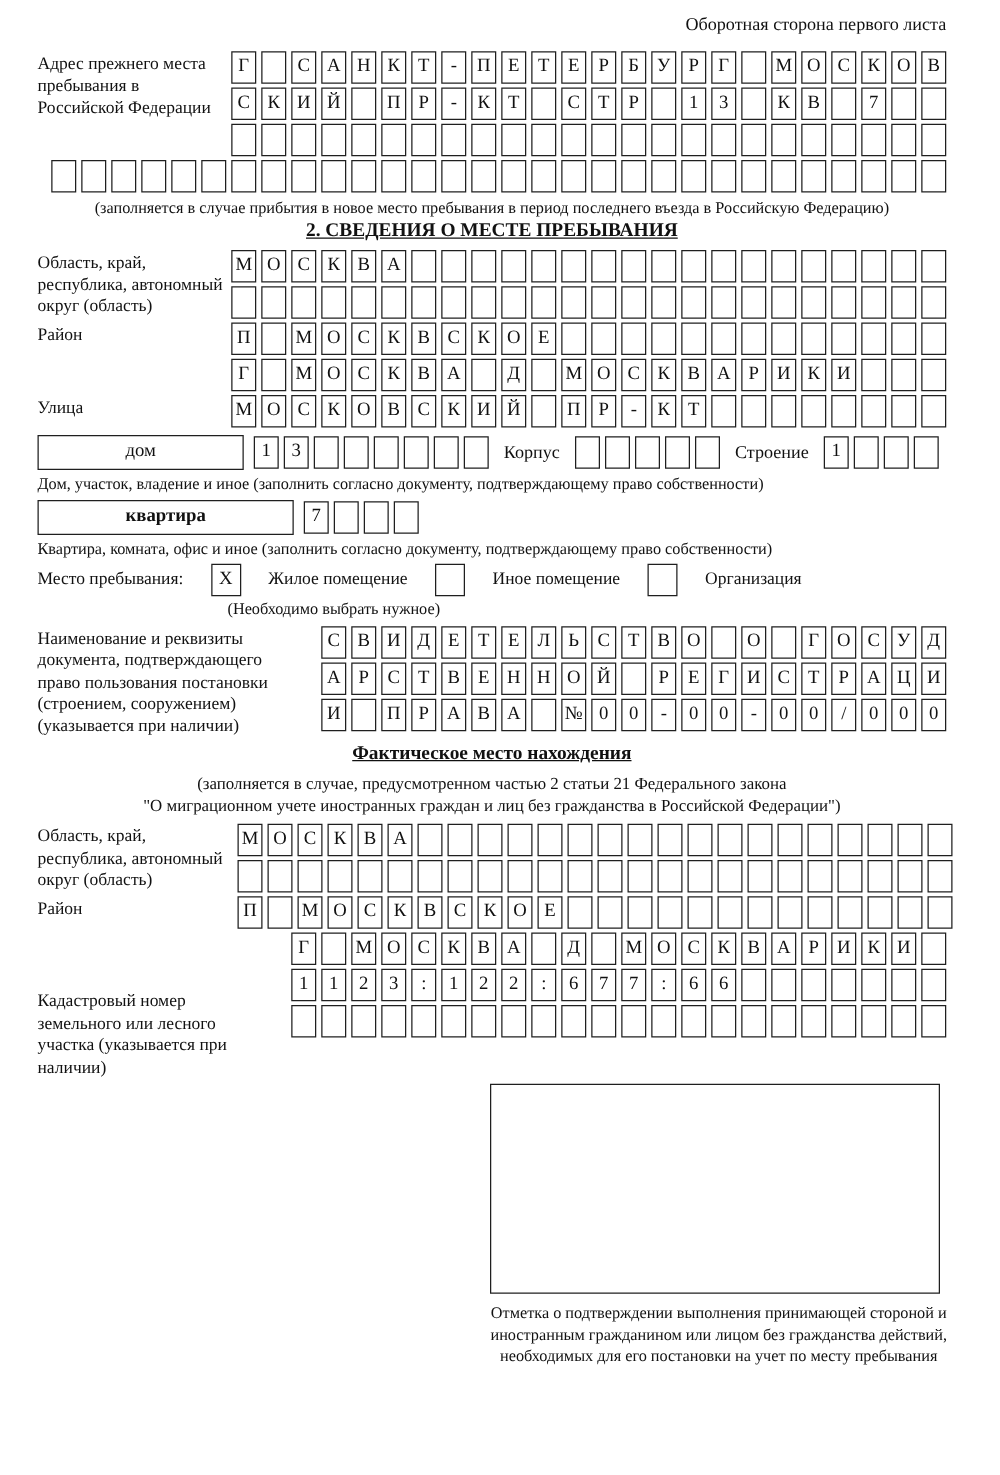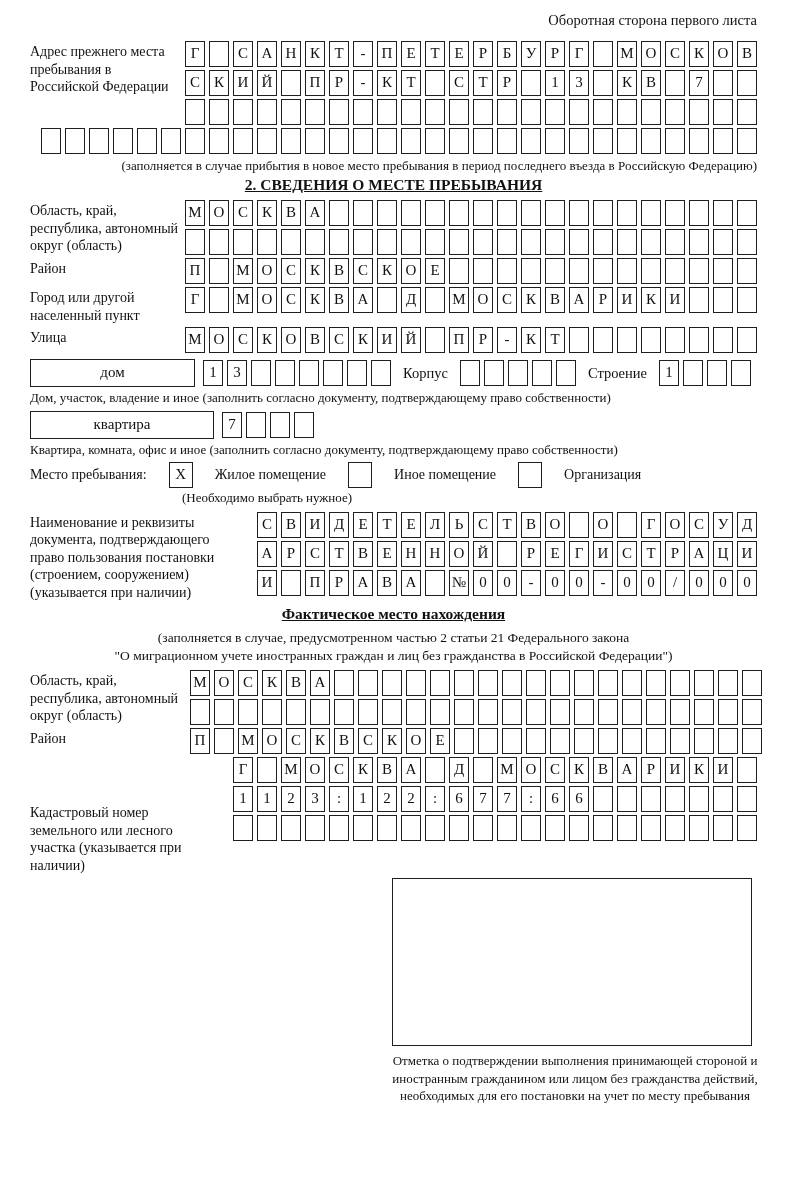--- a/index.html
+++ b/index.html
@@ -19,32 +19,32 @@
   .rows { margin-left:auto; display:flex; flex-direction:column; gap:3px; align-items:flex-end; }
 
   .cells { display:flex; gap:4px; }
   .cell {
     flex:none; width:20px; height:26px; border:1.5px solid #1f1f1f;
     font-size:15px; line-height:23px; text-align:center; overflow:hidden;
   }
   .fullrow { justify-content:flex-end; margin-bottom:4px; }
 
   .caption { font-size:13px; line-height:1.25; }
-  .caption.center { text-align:right; margin-bottom:1px; }
+  .caption.center { text-align:center; margin-bottom:1px; }
   .caption.left { margin:2px 0 4px 0; }
 
   .sec-title { text-align:center; font-weight:bold; font-size:15.5px; margin:2px 0 6px 0;text-decoration:underline; }
 
   .domrow, .kvrow { display:flex; align-items:center; gap:8px; margin-bottom:3px; }
   .wbox {
     flex:none; height:28px; border:1.5px solid #1f1f1f;
     text-align:center; font-size:15px; line-height:25px;
   }
   .wbox.dom { width:165px; }
-  .wbox.kv  { width:184px; }
+  .wbox.kv  { width:205px;font-weight:bold; }
   .inline-label { font-size:14.5px; padding:0 4px; }
 
   .mestorow { display:flex; align-items:center; gap:22px; margin-bottom:2px; }
   .cbox {
     flex:none; width:24px; height:26px; border:1.5px solid #1f1f1f;
     font-size:15px; line-height:23px; text-align:center;
   }
   .choose-note { font-size:13px; margin:0 0 6px 152px; }
 
   .fact-cap { text-align:center; font-size:13.5px; line-height:1.3; }
@@ -268,21 +268,20 @@
         <span class="cell"></span>
         <span class="cell"></span>
         <span class="cell"></span>
         <span class="cell"></span>
         <span class="cell"></span>
       </div>
   </div>
 </div>
 
 <div class="fblock">
-  <div class="flabel w150">Город или другой населенный пункт</div>
   <div class="rows">
     <div class="cells">
         <span class="cell">Г</span>
         <span class="cell"></span>
         <span class="cell">М</span>
         <span class="cell">О</span>
         <span class="cell">С</span>
         <span class="cell">К</span>
         <span class="cell">В</span>
         <span class="cell">А</span>

